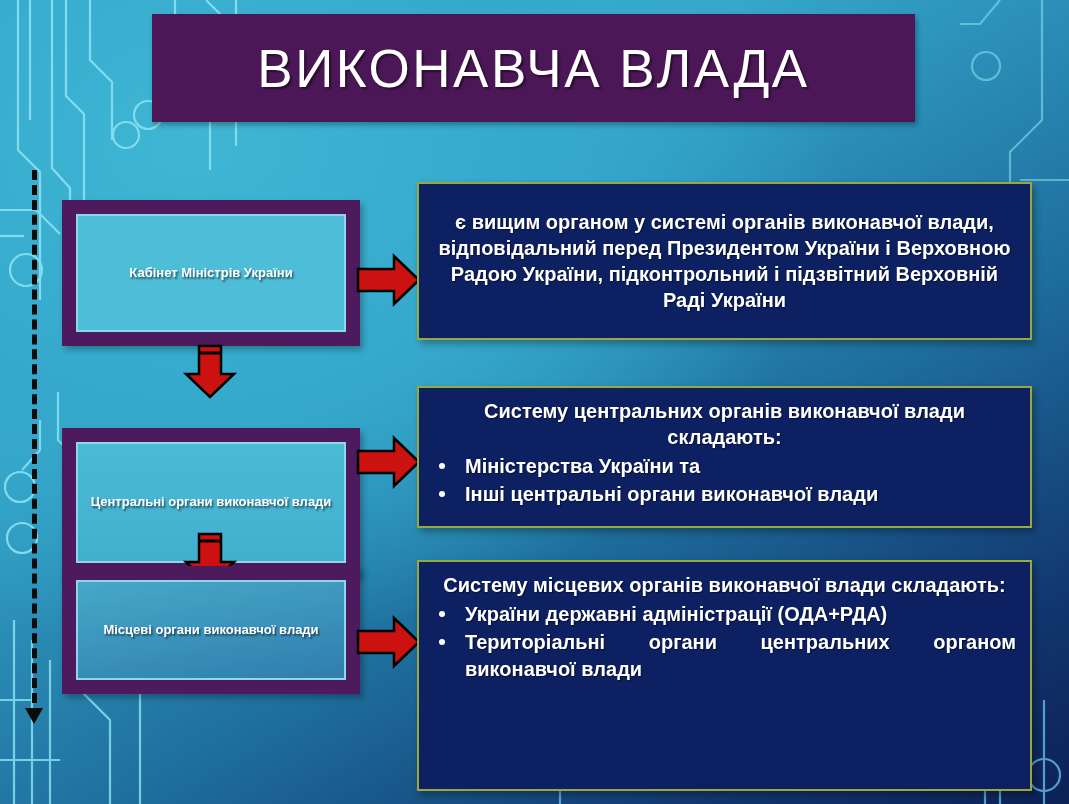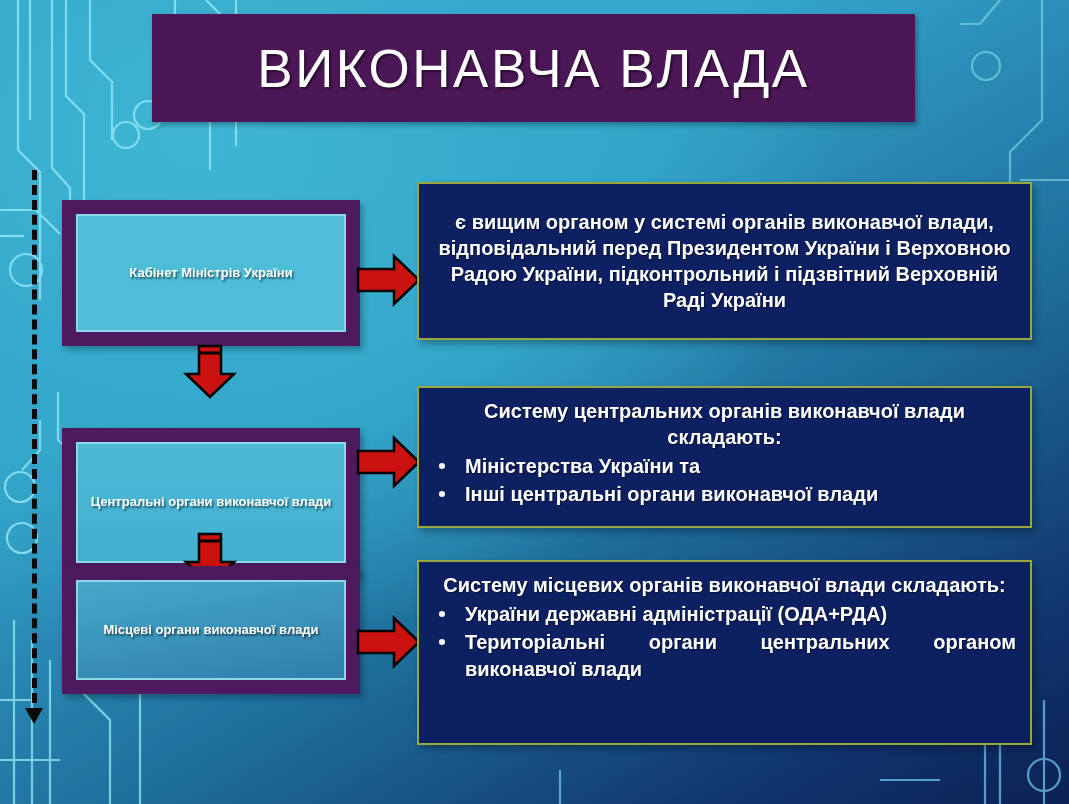--- a/index.html
+++ b/index.html
@@ -64,21 +64,21 @@
   
   .rbox{
     position:absolute;left:417px;width:615px;
     background:#0D2062;border:2px solid #98A83C;
     box-sizing:border-box;
     box-shadow:3px 4px 7px rgba(0,0,0,.30);
     font-weight:bold;
   }
   .rbox-1{top:182px;height:158px;display:flex;align-items:center;justify-content:center;}
   .rbox-2{top:386px;height:142px;}
-  .rbox-3{top:560px;height:185px;}
+  .rbox-3{top:560px;height:231px;}
   .rtext{
     color:#FFFFFF;font-size:20px;line-height:1.31;text-align:center;
     padding:0 14px;text-shadow:1px 1px 1px rgba(0,0,0,.5);
   }
   .rhead{
     color:#FFFFFF;font-size:20px;line-height:1.30;text-align:center;
     padding:10px 22px 0 22px;text-shadow:1px 1px 1px rgba(0,0,0,.5);
   }
   .rlist{margin:2px 0 0 0;padding:0;list-style:none;}
   .rlist li{

